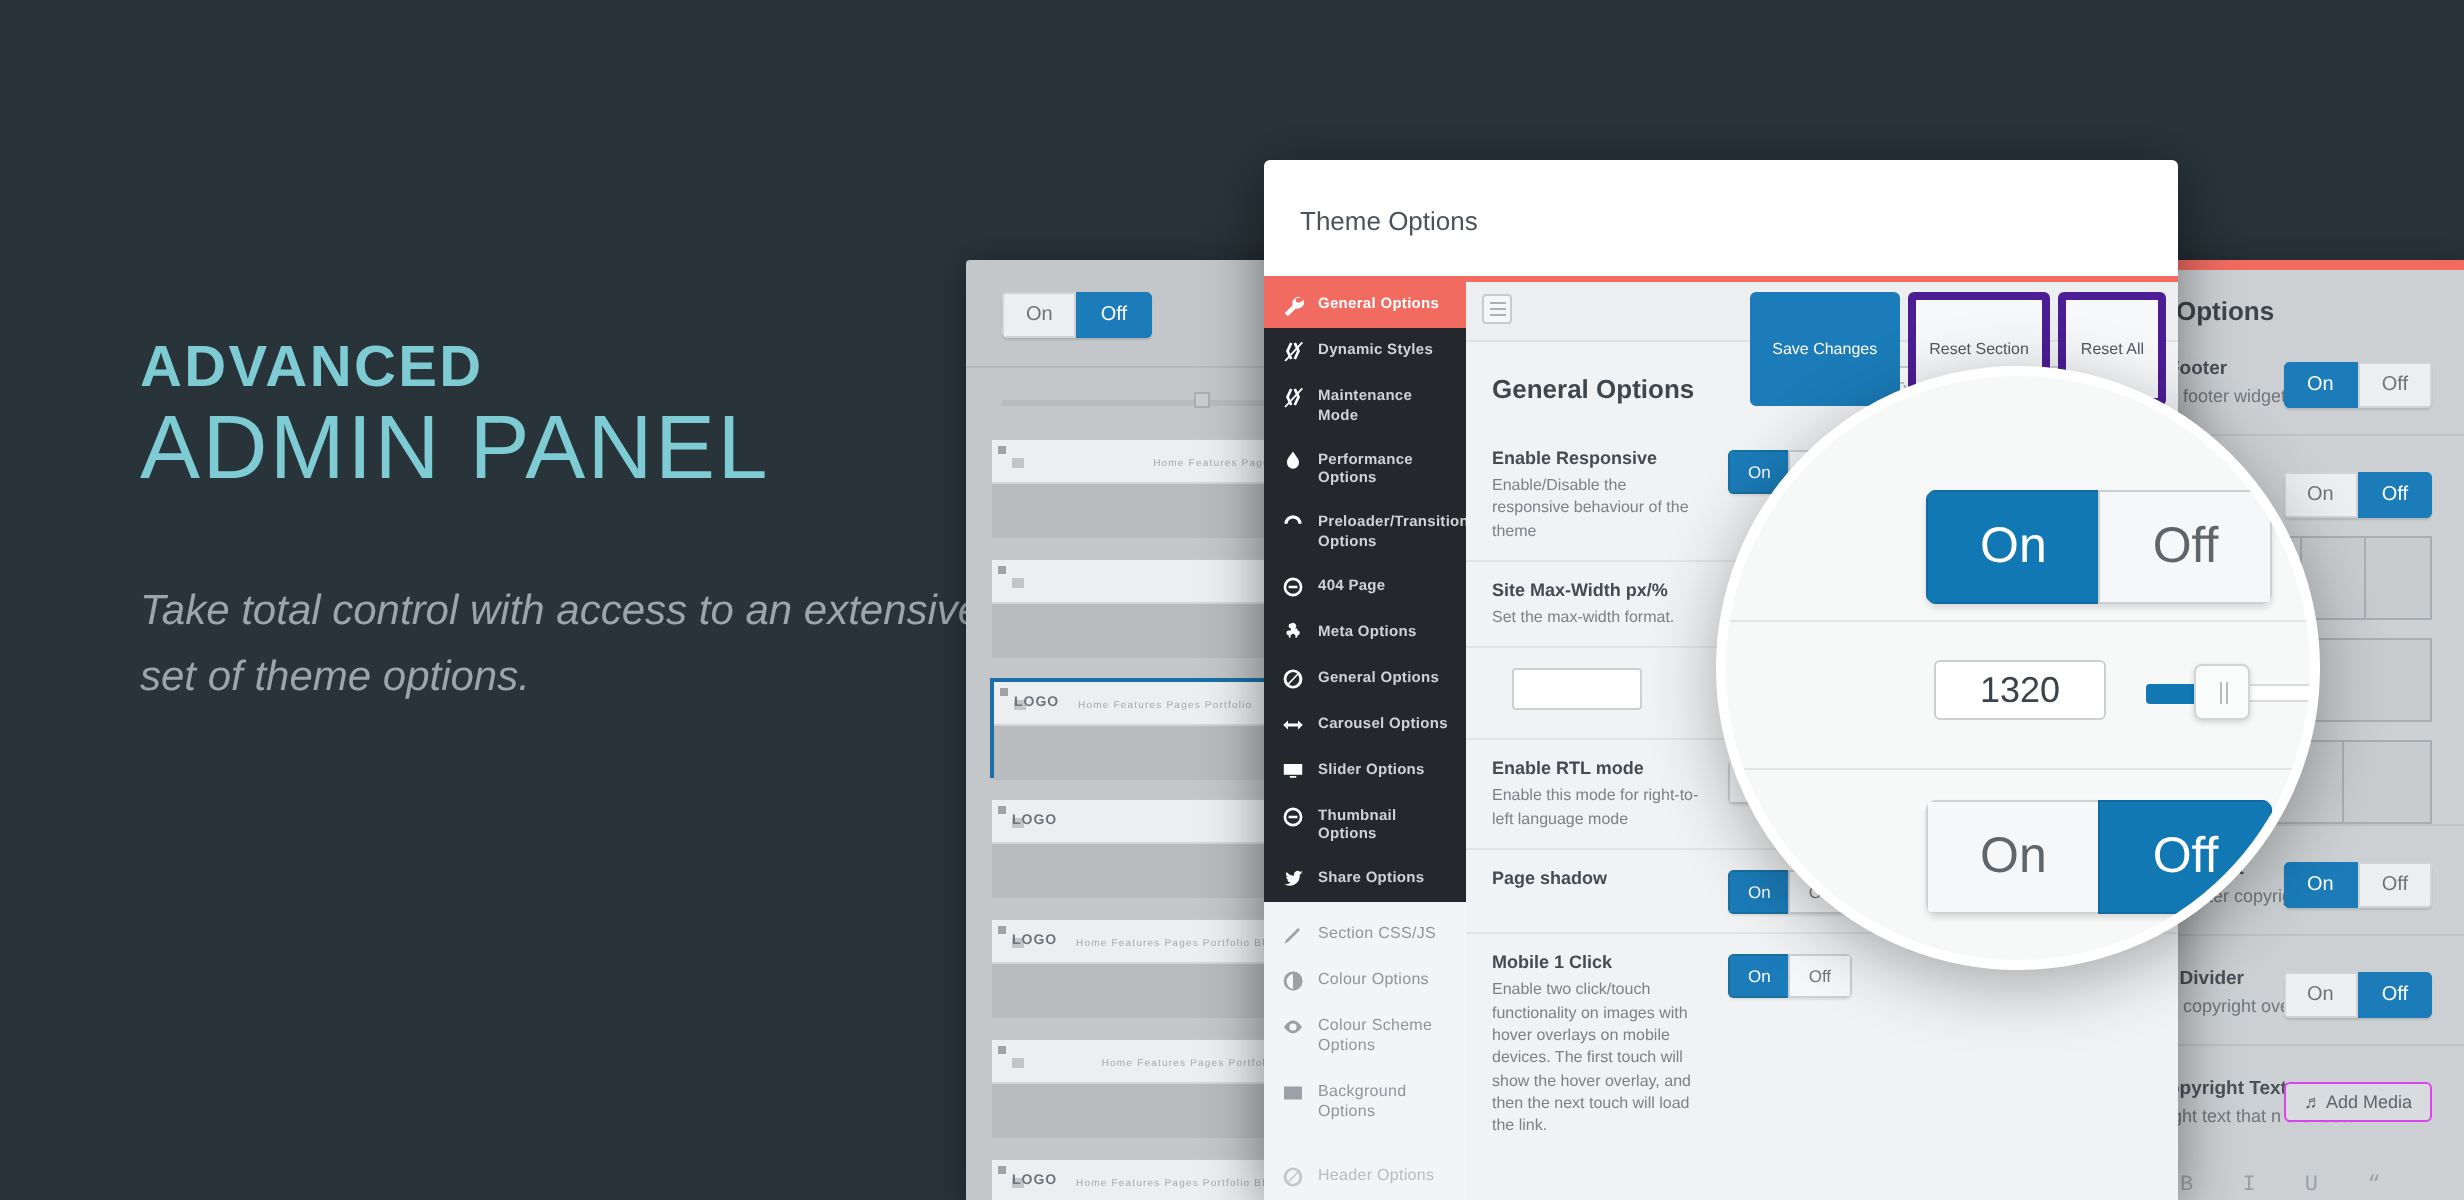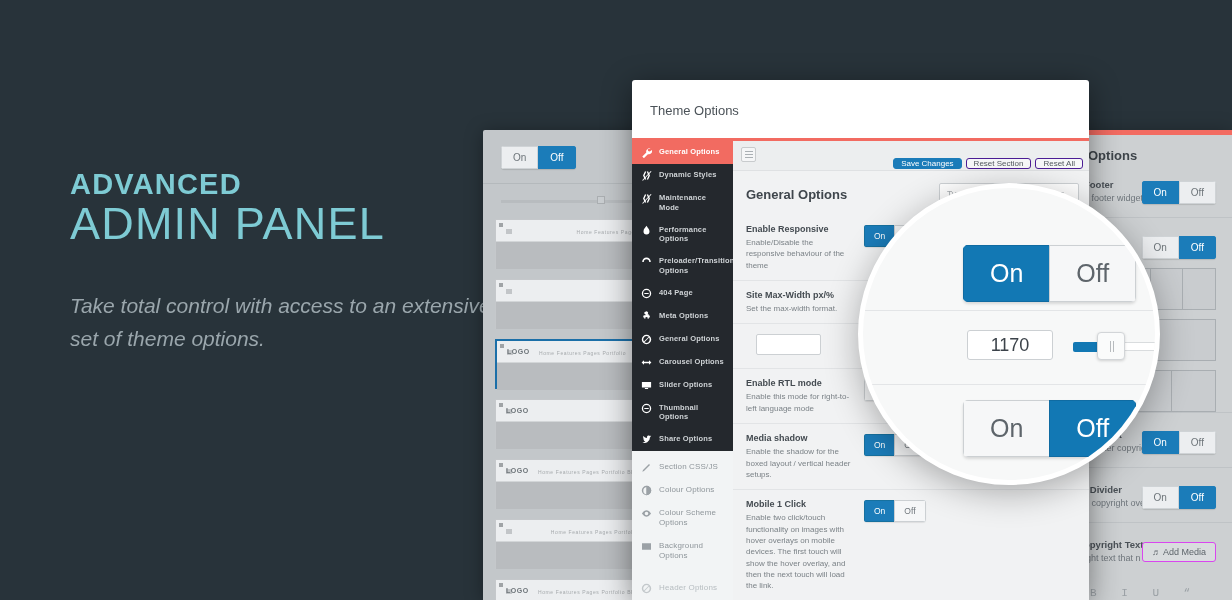--- a/index.html
+++ b/index.html
@@ -122,23 +122,23 @@
   .content { flex:1; background:#f1f2f3; position:relative; overflow:hidden; }
   .c-toolbar { height:30px; background:#eceeef; border-bottom:1px solid #dfe1e3;
     position:relative; }
   .grip { position:absolute; left:8px; top:6px; width:15px; height:15px;
     border:1px solid #c8cbcd; background:#f5f6f7; border-radius:2px; }
   .grip:before { content:''; position:absolute; left:3px; top:3px;
     width:8px; height:8px;
     background:
       linear-gradient(#aab0b4 1px, transparent 1px) 0 0/3px 3px; }
   .tb-btns { position:absolute; right:6px; top:5px; display:flex; gap:4px; }
-  .tb-btn { font-size:8px; padding:0 7px; border-radius:3px;
-    border:1px solid #4c1d95; background:#f7f8f9; color:#52595f;
-    white-space:nowrap;margin-top:12px; }
+  .tb-btn { font-size:8px; padding:20px 7px; border-radius:3px;
+    border:4px solid #4c1d95; background:#f7f8f9; color:#52595f;
+    white-space:nowrap; }
   .tb-btn.primary { background:#1b7cb9; border-color:#1b7cb9; color:#fff; }
   .c-head { display:flex; justify-content:space-between; align-items:center;
     padding:12px 10px 10px 13px; }
   .c-head h2 { font-size:13px; color:#3f464c; font-weight:600; }
   .search-box { width:140px; font-size:8.5px; color:#a9aeb2;
     border:1px solid #ccd0d3; background:#fff; border-radius:2px;
     padding:5px 7px; }
   .opt-row { display:flex; padding:9px 10px 9px 13px;
     border-top:1px solid #e2e4e6; position:relative; }
   .opt-row:first-of-type { border-top:none; }
@@ -535,22 +535,21 @@
               <div class="t">Enable RTL mode</div>
               <div class="d">Enable this mode for right-to-left language mode</div>
             </div>
             <div class="opt-ctl"><span class="toggle">
                 <span class="">On</span>
                 <span class="on">Off</span>
               </span></div>
           </div>
           <div class="opt-row">
             <div class="opt-text">
-              <div class="t">Media shadow</div>
-              <div class="d">Enable the shadow for the boxed layout / vertical header setups.</div>
+              <div class="t">Page shadow</div>
             </div>
             <div class="opt-ctl"><span class="toggle">
                 <span class="on">On</span>
                 <span class="">Off</span>
               </span></div>
           </div>
           <div class="opt-row">
             <div class="opt-text">
               <div class="t">Mobile 1 Click</div>
               <div class="d">Enable two click/touch functionality on images with hover overlays on mobile devices. The first touch will show the hover overlay, and then the next touch will load the link.</div>
@@ -568,21 +567,21 @@
 <div class="magnifier">
   <div class="mag-inner">
     <div class="mag-sep" style="top:122px"></div>
     <div class="mag-sep" style="top:196px"></div>
 
     <span class="big-toggle" style="left:100px; top:57px;">
       <span class="on">On</span>
       <span>Off</span>
     </span>
 
-    <div class="big-field">1170</div>
+    <div class="big-field">1320</div>
 
     <div class="big-slider">
       <div class="track"></div>
       <div class="fill"></div>
       <div class="knob"></div>
     </div>
 
     <span class="big-toggle" style="left:100px; top:212px;">
       <span>On</span>
       <span class="on">Off</span>

